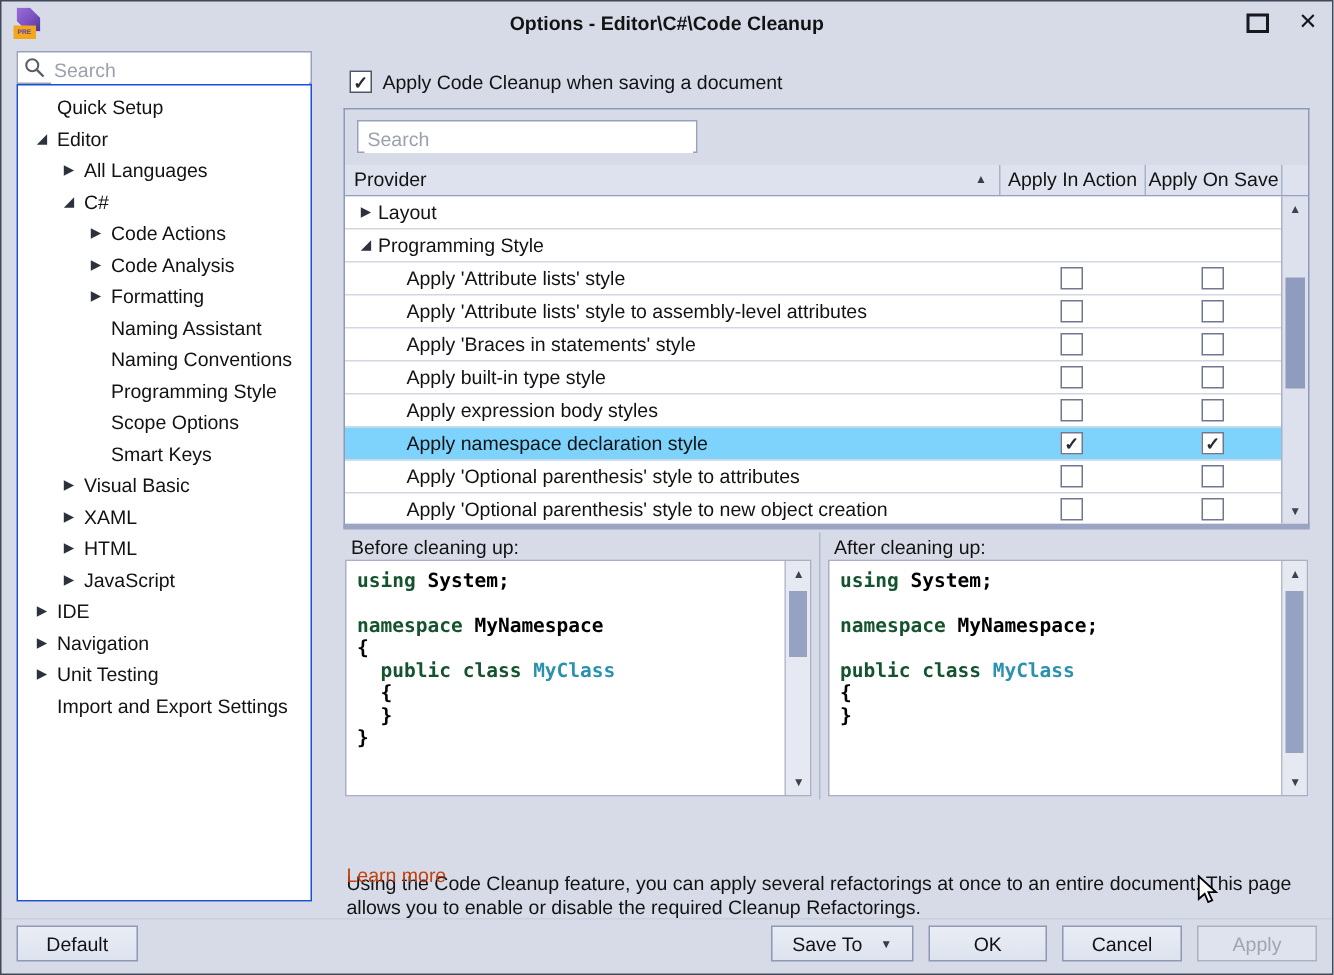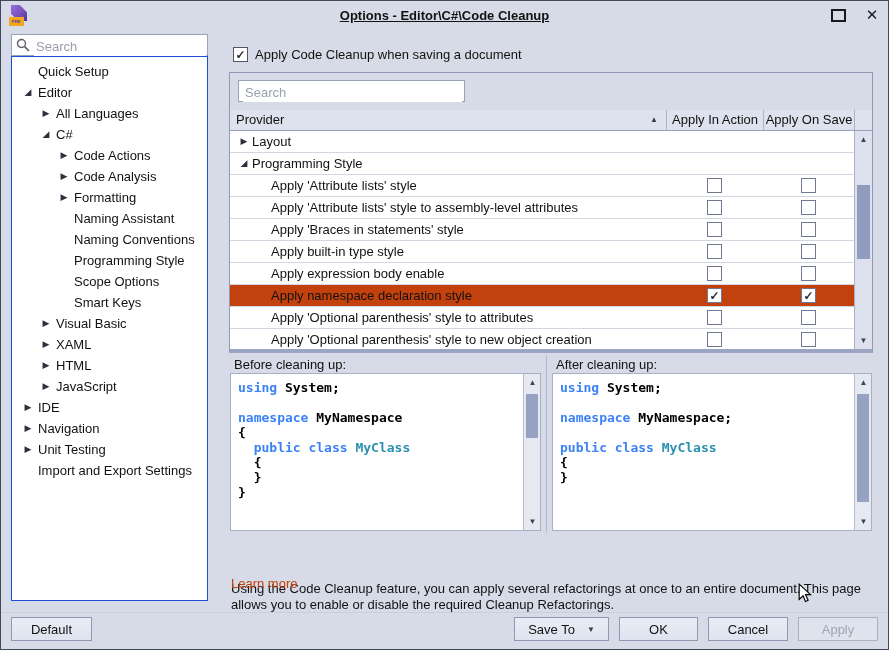--- a/index.html
+++ b/index.html
@@ -3,21 +3,21 @@
 <meta charset="utf-8">
 <style>
   html,body{margin:0;padding:0;background:#9aa2b4;}
   .window{
     position:relative;width:889px;height:650px;box-sizing:border-box;
     background:#d6dbe7;border:1px solid #414959;overflow:hidden;
     font-family:"Liberation Sans",sans-serif;font-size:13px;color:#121212;
   }
   
   .titlebar{position:absolute;left:0;top:0;width:100%;height:28px;}
-  .title{position:absolute;left:0;top:7px;width:100%;text-align:center;font-weight:bold;text-decoration:underline;}
+  .title{position:absolute;left:0;top:7px;width:100%;text-align:center;font-weight:bold;}
   .logo{position:absolute;left:8px;top:4px;width:22px;height:22px;}
   .logo .mark{position:absolute;left:2px;top:0;width:16px;height:16px;
     background:linear-gradient(135deg,#9a6fd8 0%,#7b50c0 55%,#4e3590 100%);
     clip-path:polygon(0 0,55% 0,100% 45%,100% 100%,45% 100%,0 55%);}
   .logo .badge{position:absolute;left:0;bottom:1px;width:15px;height:9px;background:#f2a71d;
     display:flex;align-items:center;justify-content:center;}
   .logo .badge span{font-size:8px;font-weight:bold;color:#5a3f9e;transform:scale(0.55);letter-spacing:0;}
   .btn-max{position:absolute;left:830px;top:8px;width:11px;height:9px;border:2px solid #17191f;background:transparent;}
   .btn-close{position:absolute;left:861px;top:4px;width:20px;height:20px;font-size:15px;line-height:20px;text-align:center;color:#15171c;}
   
@@ -52,39 +52,39 @@
   .psearch input::placeholder{color:#9aa0ac;}
   .thead{position:absolute;left:0;top:37px;width:642px;height:21px;box-sizing:border-box;
     background:#dde2ee;border-bottom:1px solid #97a1bb;}
   .thead .sep{position:absolute;top:0;width:1px;height:20px;background:#aab2c8;}
   .h-provider{position:absolute;left:6px;line-height:20px;}
   .h-sort{position:absolute;left:420px;top:0;line-height:20px;font-size:8px;color:#363c4a;}
   .h-inaction{position:absolute;left:437px;width:96px;text-align:center;line-height:20px;}
   .h-onsave{position:absolute;left:534px;width:90px;text-align:center;line-height:20px;}
   .tbody{position:absolute;left:0;top:58px;width:624px;height:218px;background:#fff;overflow:hidden;}
   .trow{position:relative;height:22px;box-sizing:border-box;border-bottom:1px solid #d3d7e1;}
-  .trow.hl{background:#c2410c;}
+  .trow.hl{background:#7dd3fc;}
   .rarrow{position:absolute;left:8px;width:12px;line-height:21px;font-size:9px;color:#2c313d;text-align:center;}
   .glabel{position:absolute;left:22px;line-height:21px;white-space:nowrap;}
   .ilabel{position:absolute;left:41px;line-height:21px;white-space:nowrap;}
   .trow .cb{position:absolute;top:3px;}
   .cb.ia{left:477px;}
   .cb.os{left:571px;}
   .vscroll{position:absolute;left:624px;top:58px;width:18px;height:218px;box-sizing:border-box;
     background:#dce1ed;border-left:1px solid #aab2c8;}
   .sarr{position:absolute;left:0;width:17px;height:17px;display:flex;align-items:center;justify-content:center;
     font-size:8px;color:#3c4252;}
   .sarr.up{top:0;} .sarr.down{bottom:0;}
   .vscroll .sthumb{position:absolute;left:2px;width:13px;top:54px;height:74px;background:#8f9cbd;}
   
   .codelabel{position:absolute;top:356px;line-height:15px;white-space:nowrap;}
   .codebox{position:absolute;top:372px;height:158px;box-sizing:border-box;border:1px solid #a9b0c4;background:#fff;overflow:hidden;}
   .codebox .code{position:absolute;left:7px;top:6px;margin:0;font-family:"DejaVu Sans Mono","Liberation Mono",monospace;
     font-size:13px;line-height:15px;font-weight:bold;white-space:pre;color:#000;}
-  .code .kw{color:#3b82f6;} .code .ty{color:#2b91af;} .code .pl{color:#000;}
+  .code .kw{color:#14532d;} .code .ty{color:#2b91af;} .code .pl{color:#000;}
   .cscroll{position:absolute;right:0;top:0;width:17px;height:100%;box-sizing:border-box;
     background:#e6e9f1;border-left:1px solid #b6bdcf;}
   .cscroll .sthumb{position:absolute;left:2px;width:12px;background:#96a2c2;}
   .vdivider{position:absolute;left:545px;top:354px;width:1px;height:178px;background:#b3bacd;}
   
   .desc{position:absolute;left:230px;top:543px;width:650px;line-height:16px;margin-top:37px;}
   .learnmore{position:absolute;left:230px;top:575px;color:#c2410c;line-height:16px;}
   .footer{position:absolute;left:0;top:611px;width:100%;height:39px;border-top:1px solid #c9cfdd;box-sizing:border-box;}
   .btn{position:absolute;top:4px;height:24px;box-sizing:border-box;border:1px solid #8f99b3;
     background:linear-gradient(#e9edf5,#dde3ef);display:flex;align-items:center;justify-content:center;
@@ -245,21 +245,21 @@
         <span class="ilabel">Apply 'Braces in statements' style</span>
         <span class="cb ia"></span>
         <span class="cb os"></span>
       </div>
       <div class="trow">
         <span class="ilabel">Apply built-in type style</span>
         <span class="cb ia"></span>
         <span class="cb os"></span>
       </div>
       <div class="trow">
-        <span class="ilabel">Apply expression body enable</span>
+        <span class="ilabel">Apply expression body styles</span>
         <span class="cb ia"></span>
         <span class="cb os"></span>
       </div>
       <div class="trow hl">
         <span class="ilabel">Apply namespace declaration style</span>
         <span class="cb ia">✓</span>
         <span class="cb os">✓</span>
       </div>
       <div class="trow">
         <span class="ilabel">Apply 'Optional parenthesis' style to attributes</span>

